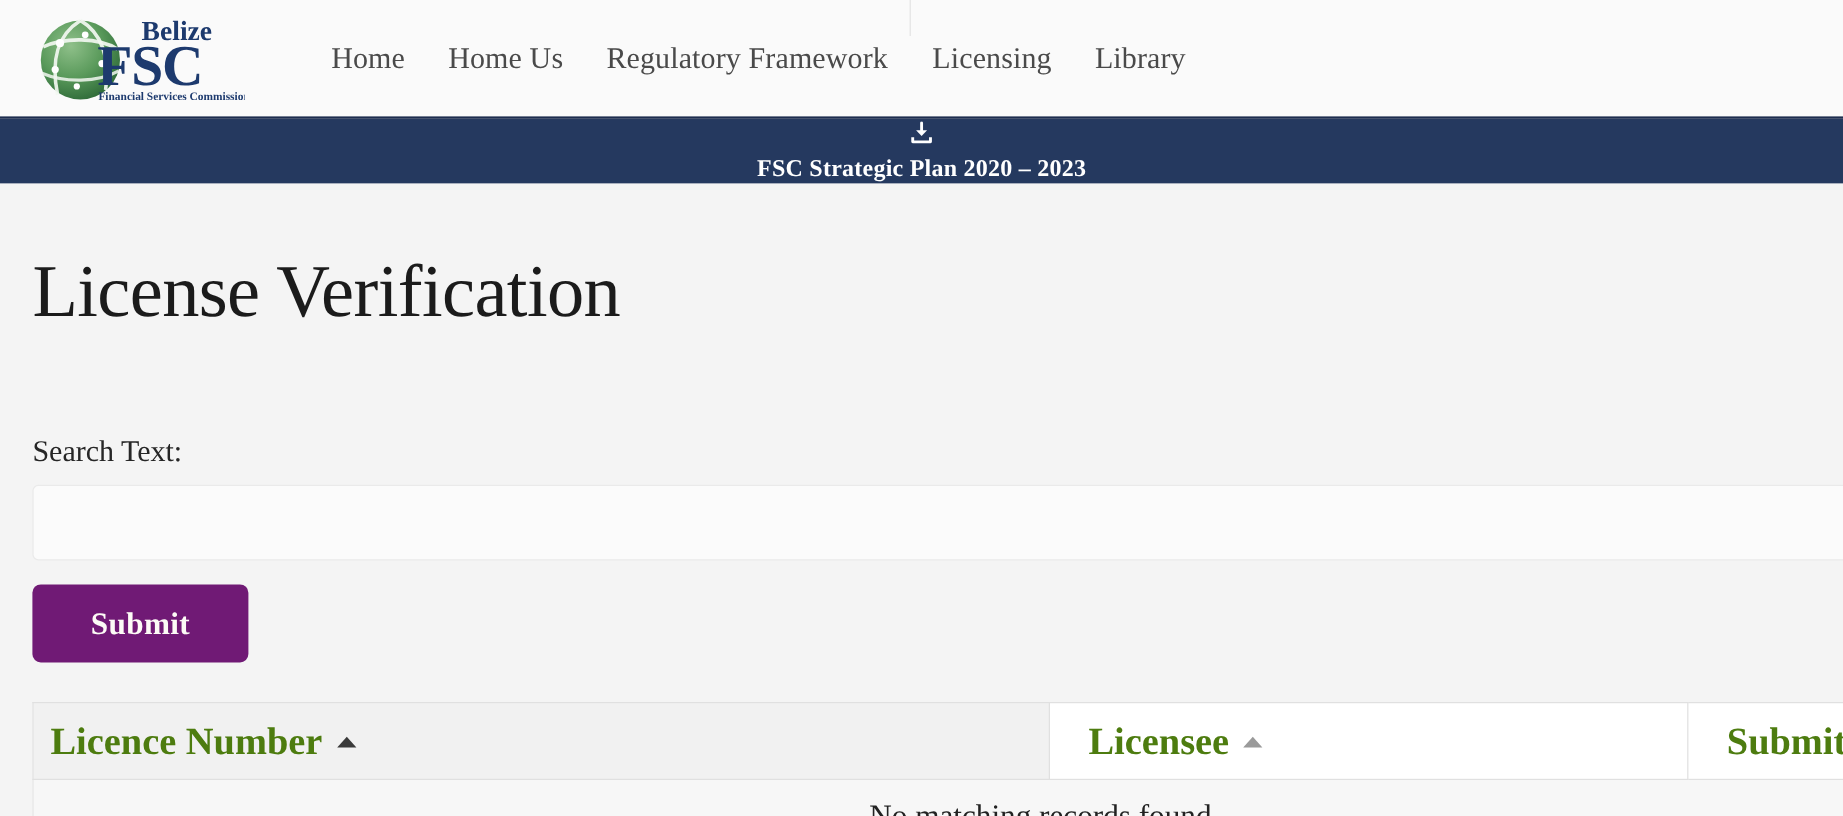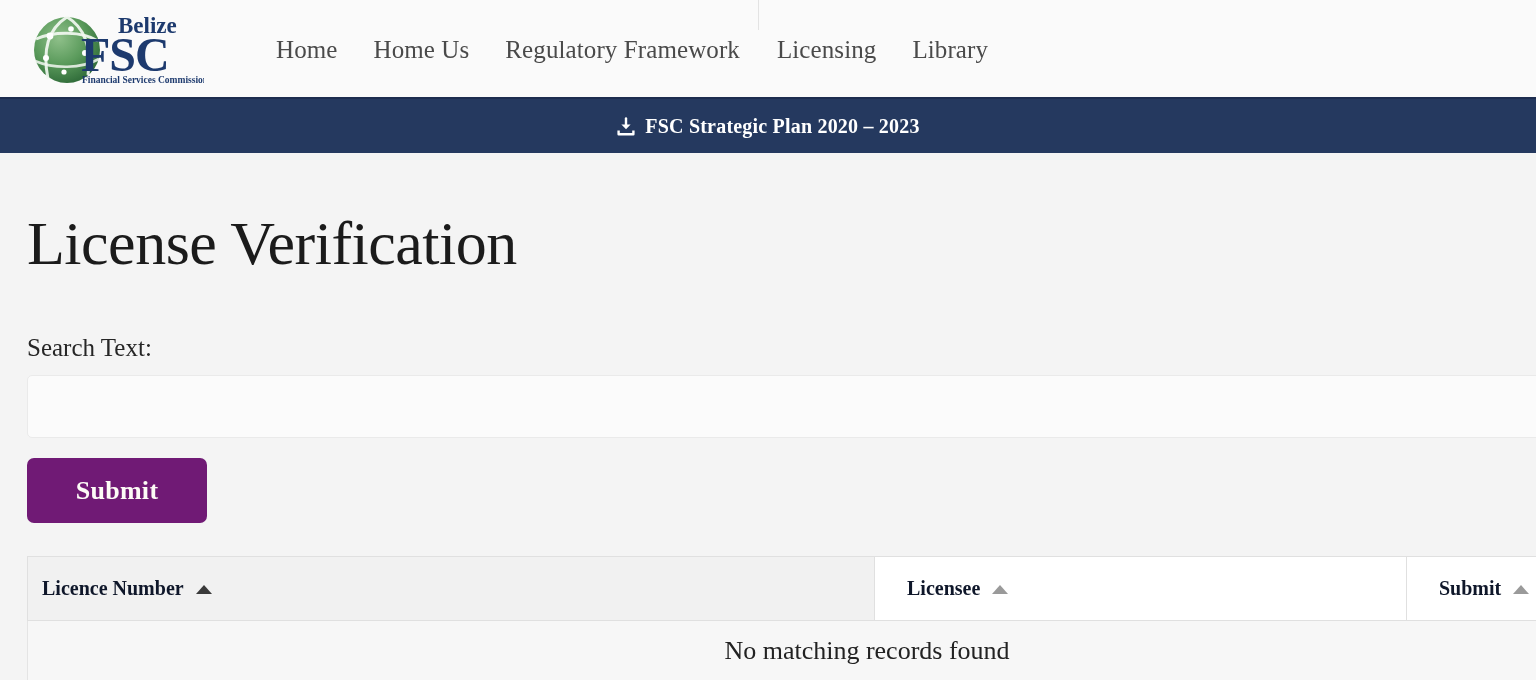--- a/index.html
+++ b/index.html
@@ -66,20 +66,21 @@
     display: flex;
     align-items: center;
     gap: 9px;
     color: #ffffff;
     font-family: "Liberation Serif", "DejaVu Serif", serif;
     font-weight: bold;
     font-size: 20px;
     text-decoration: none;
     cursor: pointer;
     letter-spacing: .2px;
+    flex-direction: column;
   }
   .dl-icon { display: block; margin-top: 2px; }
 
   
   .page-main {
     padding: 0 0 0 27px;
     background: #f4f4f4;
   }
   .page-title {
     font-family: "Liberation Serif", "DejaVu Serif", serif;
@@ -89,21 +90,21 @@
     margin: 0;
     padding-top: 58px;
     letter-spacing: -.5px;
     line-height: 1.05;
   }
 
   .field-label {
     font-family: "Liberation Serif", "DejaVu Serif", serif;
     font-size: 25px;
     color: #262626;
-    margin-top: 58px;
+    margin-top: 87px;
     display: block;
   }
 
   .search-input {
     display: block;
     margin-top: 13px;
     width: 1530px;
     height: 63px;
     background: #fbfbfb;
     border: 1px solid #eaeaea;
@@ -136,22 +137,22 @@
     margin-top: 33px;
     width: 1530px;
     border-collapse: collapse;
     table-layout: fixed;
     background: #f7f7f7;
   }
   .results-table th {
     text-align: left;
     font-family: "Liberation Serif", "DejaVu Serif", serif;
     font-weight: bold;
-    font-size: 20px;
-    color: #0f172a;
+    font-size: 32px;
+    color: #4d7c0f;
     height: 64px;
     padding: 0 14px;
     border: 1px solid #e0e0e0;
     background: #f1f1f1;
     cursor: pointer;
     white-space: nowrap;
     vertical-align: middle;
   }
   .results-table th.active-col { background: #ffffff; padding-left: 32px; }
   .th-inner { display: inline-flex; align-items: center; gap: 12px; }

